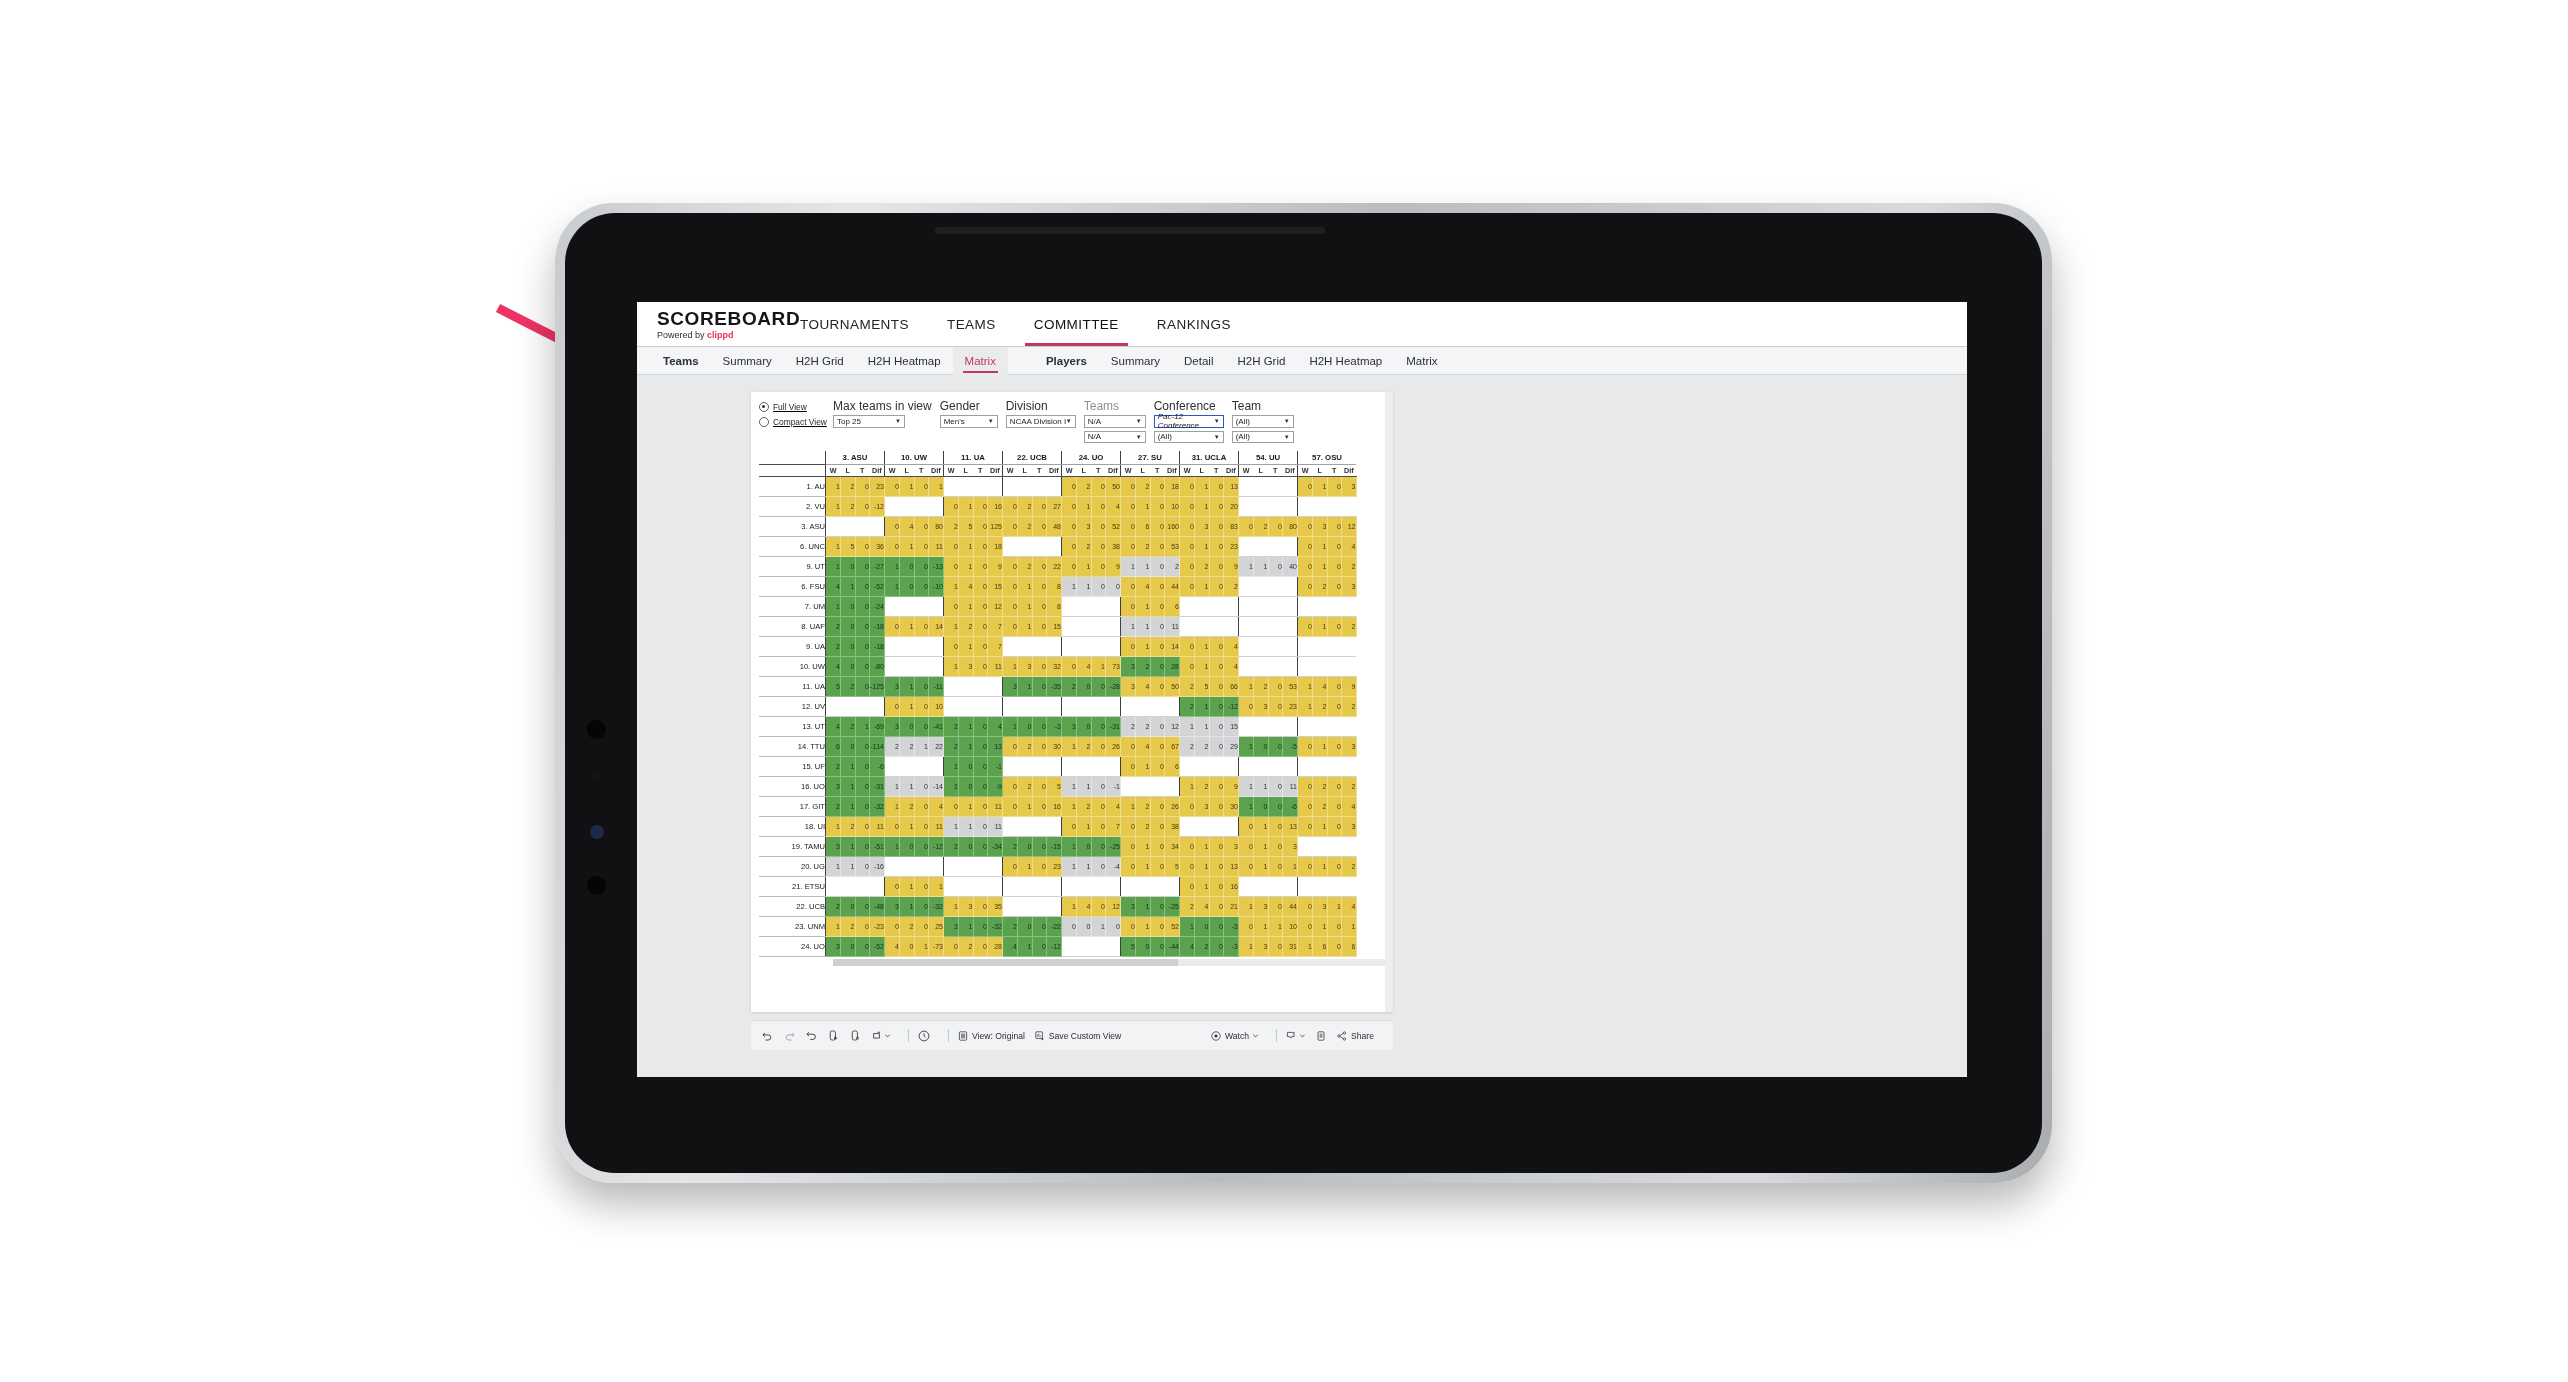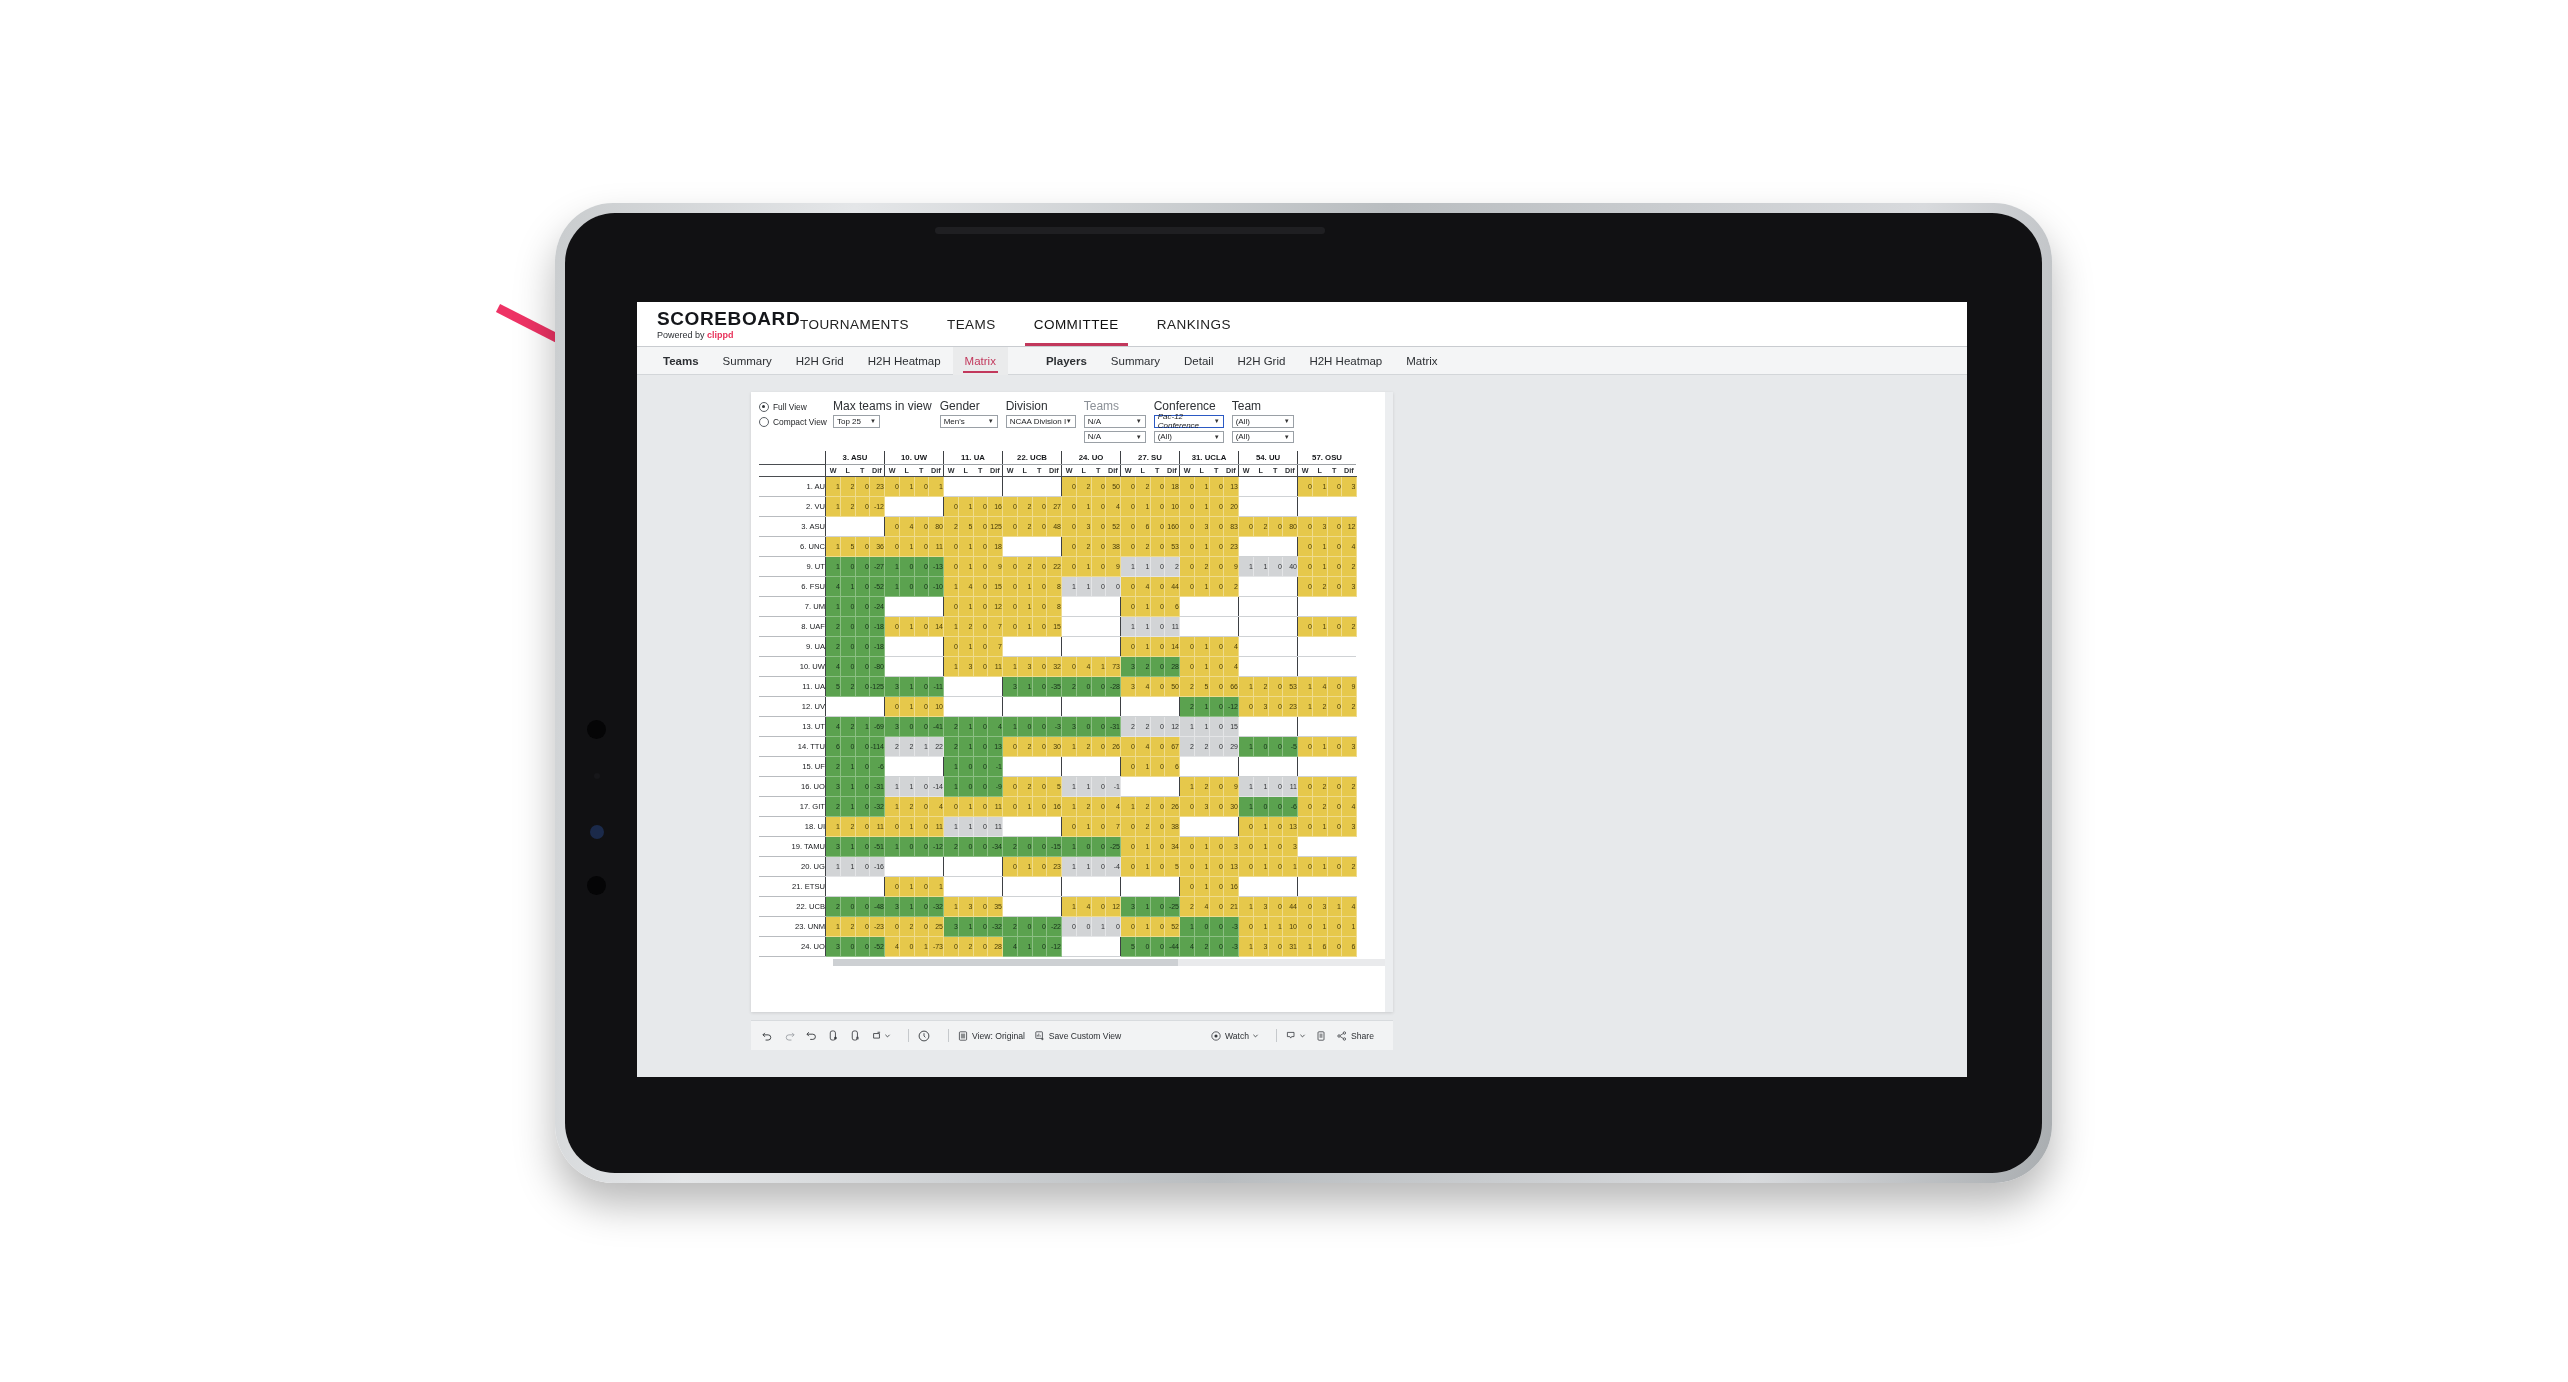--- a/index.html
+++ b/index.html
@@ -50,21 +50,21 @@
   #viz{position:absolute;left:114px;top:90px;width:642px;height:620px;background:#fff;box-shadow:0 1px 3px rgba(0,0,0,.12);}
   #filters{display:flex;align-items:flex-start;padding:8px 0 6px 8px;gap:0px;}
   .fcol{display:flex;flex-direction:column;}
   .flabel{font-size:12px;color:#2e3135;margin-bottom:2px;line-height:1.1;}
   .flabel.muted{color:#8b9097;}
   .fsel{height:12.5px;border:1px solid #9aa0a6;background:#fff;font-size:8px;color:#1b1d20;
         display:flex;align-items:center;padding:0 3px;box-sizing:border-box;position:relative;}
   .fsel .caret{position:absolute;right:3px;top:50%;transform:translateY(-50%);font-size:6px;color:#333;line-height:1;}
   .fsel.hl{border:1.6px solid #2b59c3;font-style:italic;}
   .fsel+.fsel{margin-top:3px;}
-  .radios{display:flex;flex-direction:column;gap:5px;padding-top:2px;width:74px;}
+  .radios{display:flex;flex-direction:column;gap:5px;padding-top:2px;width:74px;text-decoration:underline;}
   .radio{display:flex;align-items:center;font-size:8.4px;color:#1d1f22;}
   .rdot{width:8px;height:8px;border-radius:50%;border:1px solid #5a5f65;margin-right:4px;display:inline-block;position:relative;background:#fff;}
   .rdot.on:after{content:"";position:absolute;left:1.5px;top:1.5px;width:3px;height:3px;border-radius:50%;background:#2f3337;}
 
   
   #matrixwrap{padding:2px 0 0 8px;}
   table.mx{border-collapse:collapse;table-layout:fixed;font-size:7.2px;color:#1a1c1f;}
   table.mx td,table.mx th{padding:0;margin:0;}
   .rowlab{width:66px;text-align:right;padding-right:4px;font-size:7.6px;color:#16181b;white-space:nowrap;
           border-bottom:1px solid #b9bcc0;height:20px;box-sizing:border-box;background:#fff;}
@@ -169,21 +169,21 @@
                   <span>Full View</span>
                 </div>
                 <div class="radio">
                   <span class="rdot"></span>
                   <span>Compact View</span>
                 </div>
               </div>
             <div id="filter-fields" style="display:flex;">
                 <div class="fcol" style="margin-right: 8px;">
                   <div class="flabel">Max teams in view</div>
-                  <div class="fsel" style="width: 47px;">
+                  <div class="fsel" style="width: 72px;">
                     <span>Top 25</span>
                     <span class="caret">▼</span>
                   </div>
                 </div>
                 <div class="fcol" style="margin-right: 8px;">
                   <div class="flabel">Gender</div>
                   <div class="fsel" style="width: 58px;">
                     <span>Men's</span>
                     <span class="caret">▼</span>
                   </div>

